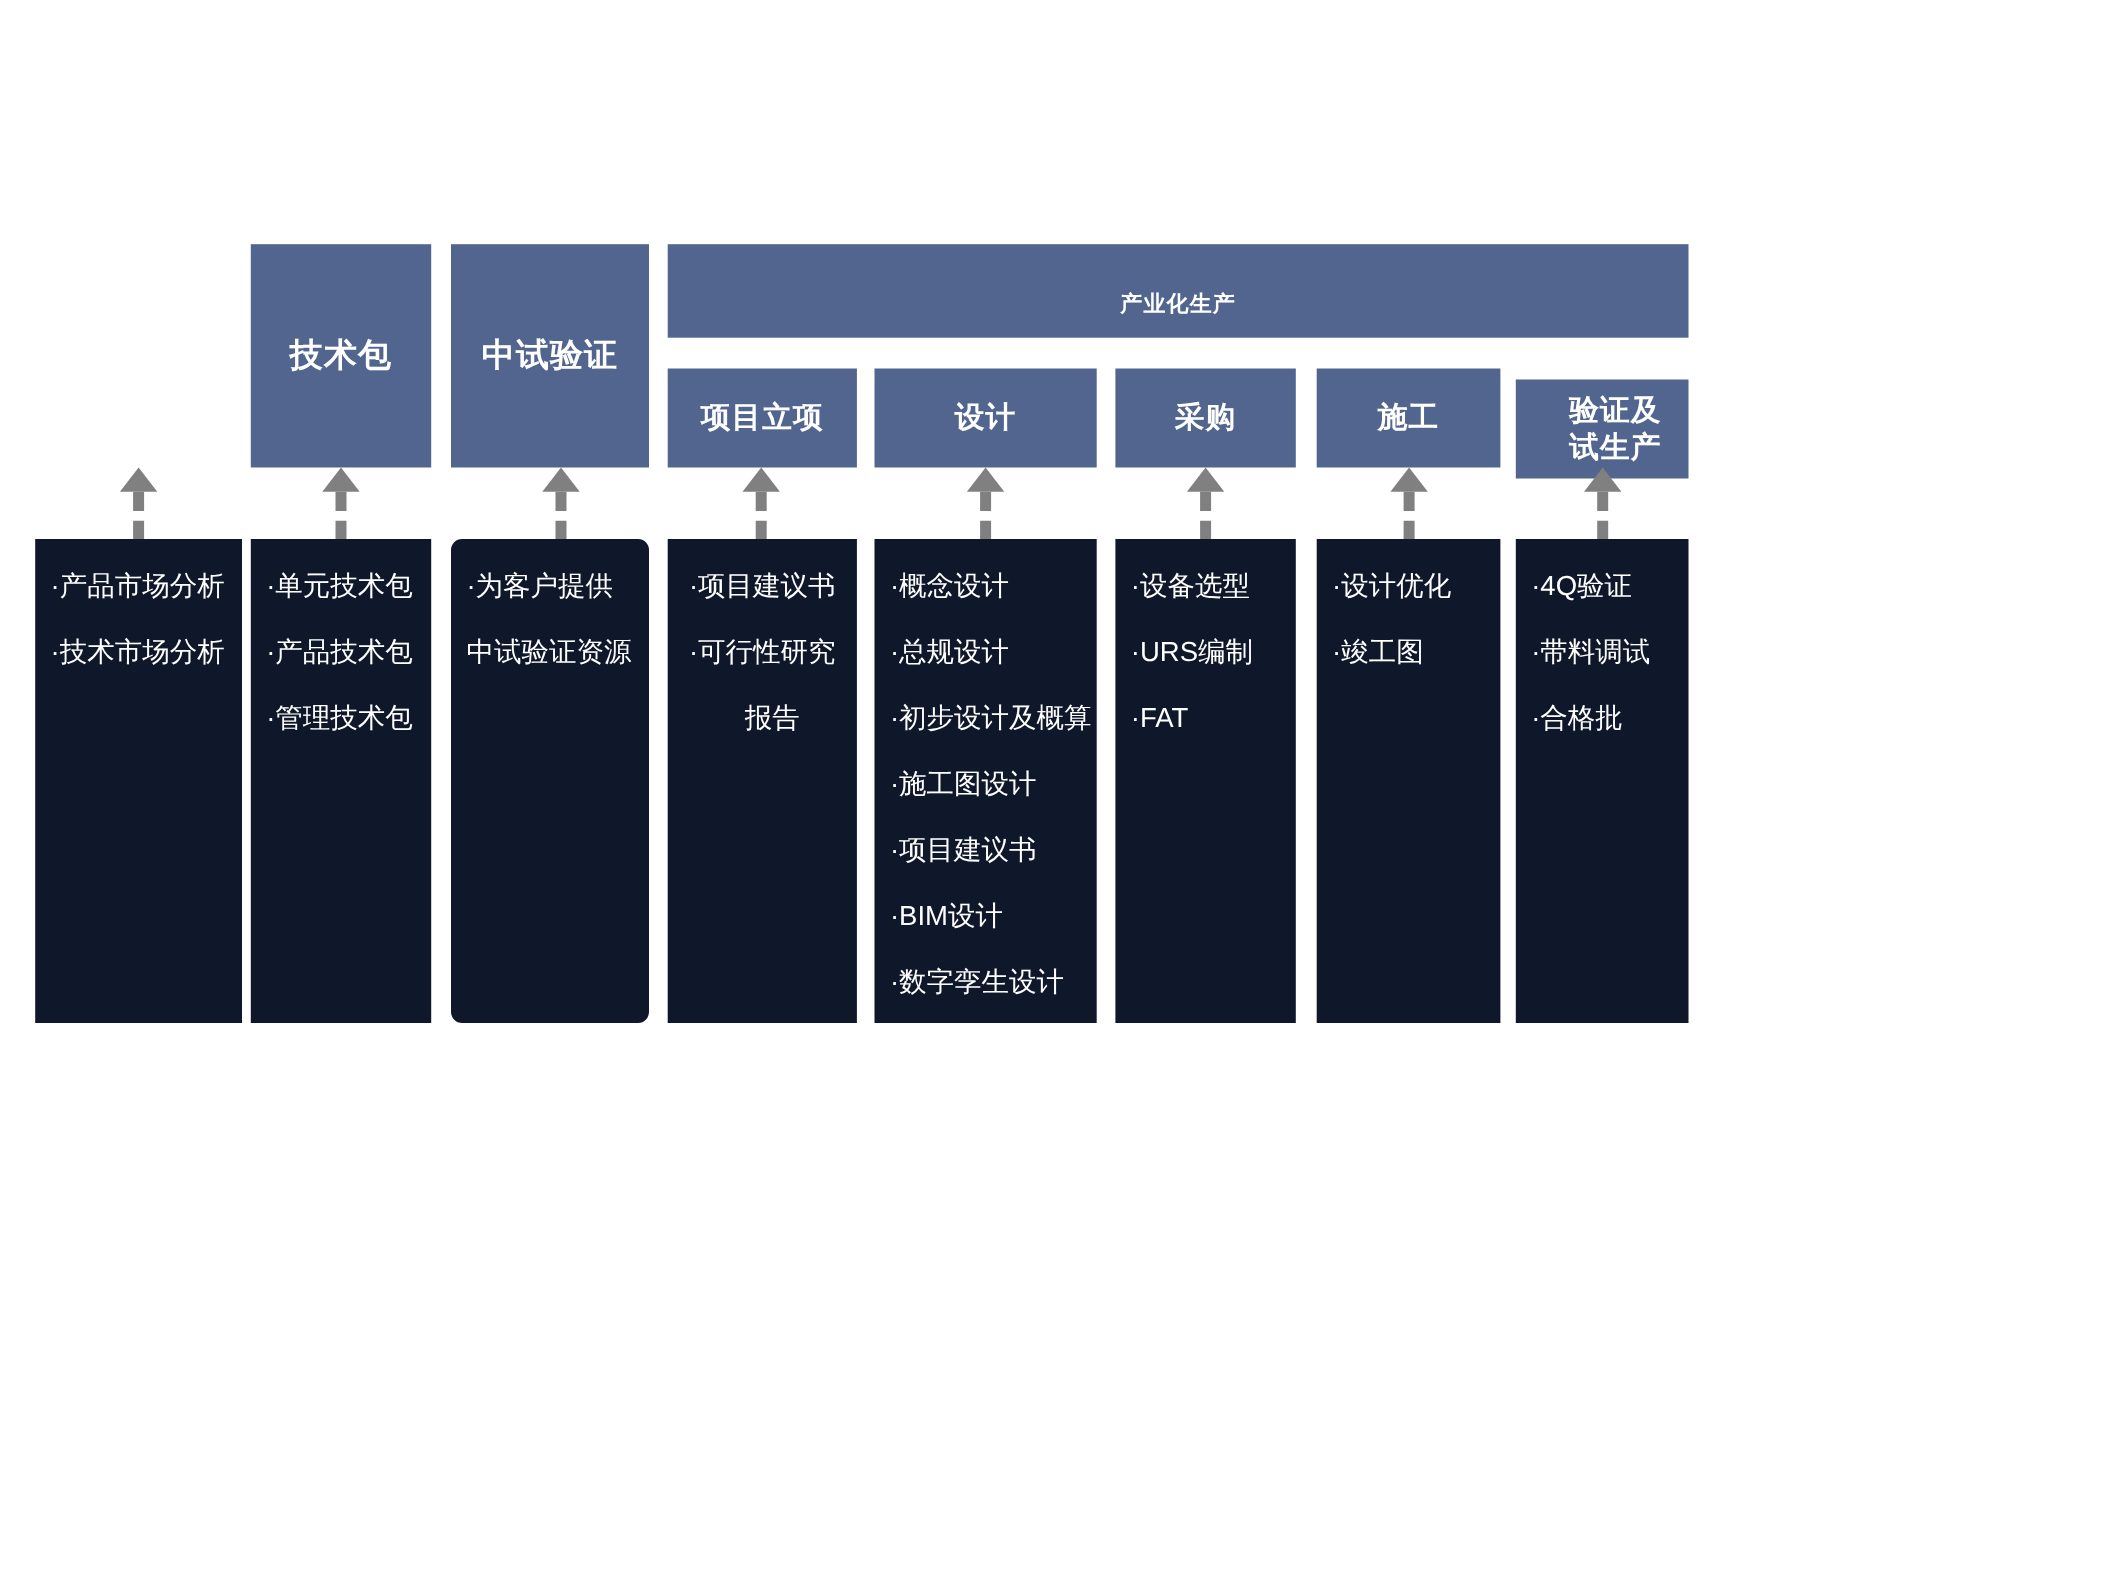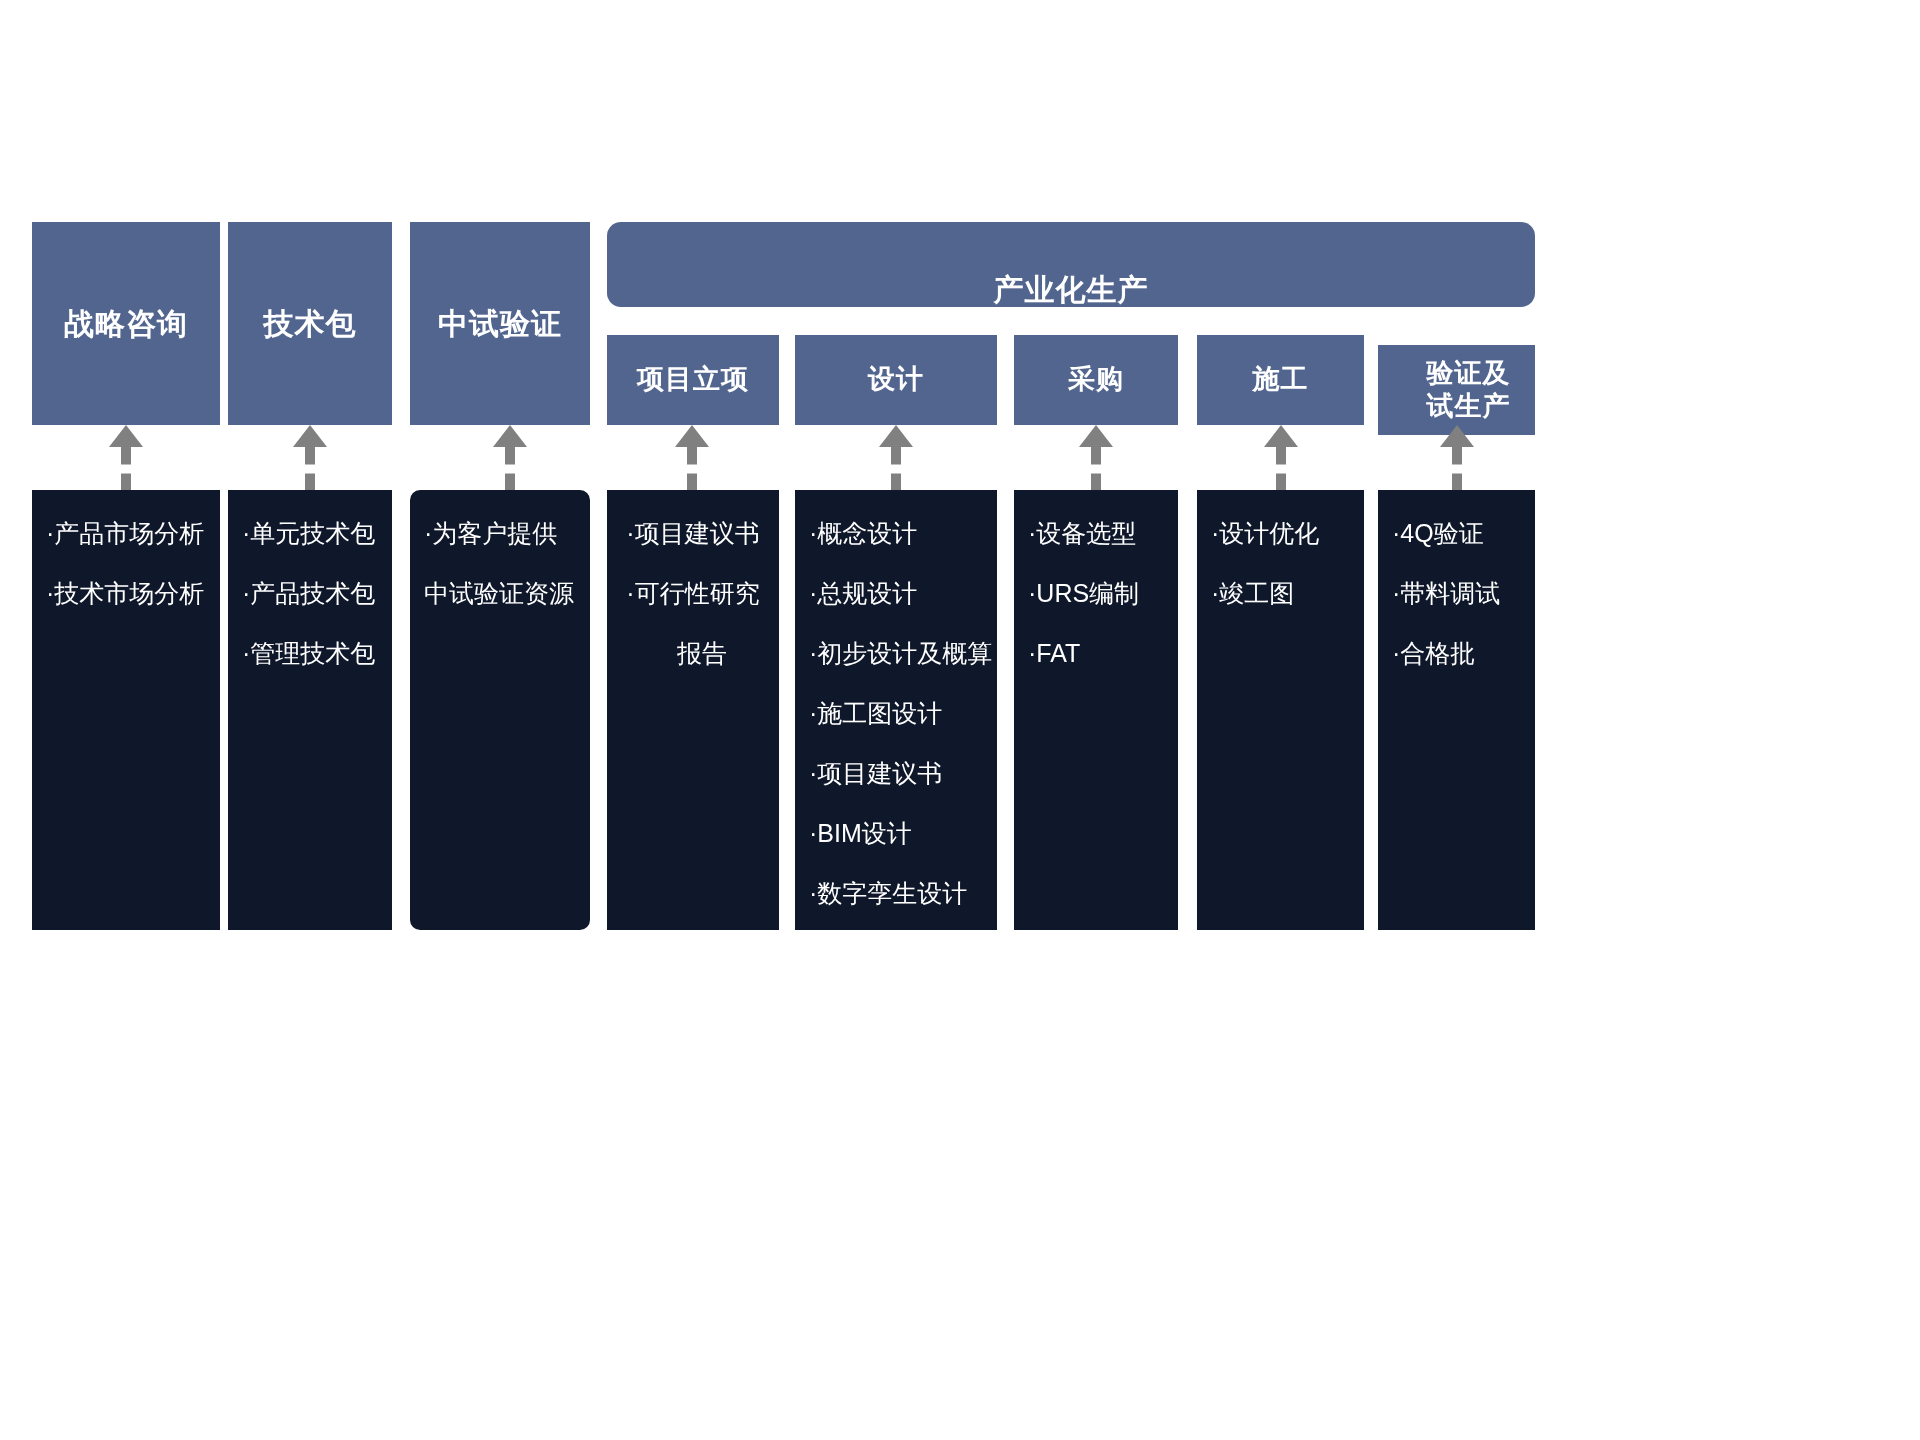--- a/index.html
+++ b/index.html
@@ -29,21 +29,21 @@
     font-weight: bold;
     display: flex;
     align-items: center;
     justify-content: center;
     text-align: center;
     line-height: 1.18;
     letter-spacing: 1px;
     box-sizing: border-box;
   }
   .hdr.stage      { font-size: 30px; }
-  .hdr.banner     { font-size: 30px; align-items: flex-end; padding-top: 26px; border-radius: 14px; }
+  .hdr.banner     { font-size: 20px; align-items: center; padding-top: 26px; }
   .hdr.substage   { font-size: 27px; }
   .hdr.substage.two-line { font-size: 27px; line-height: 1.22; }
 
   
   .panel {
     position: absolute;
     background: #0f172a;
     box-sizing: border-box;
     padding: 28px 14px 10px 14px;
   }
@@ -79,23 +79,20 @@
     width: 10px;
     border-left: 10px dashed #808080;
     box-sizing: border-box;
   }
 </style>
 </head>
 <body>
 
 <div id="canvas">
 
-  <div class="hdr stage" style="left:32px; top:222px; width:188px; height:203px;">
-    <span>战略咨询</span>
-  </div>
 
   <div class="hdr stage" style="left:228px; top:222px; width:164px; height:203px;">
     <span>技术包</span>
   </div>
 
   <div class="hdr stage" style="left:410px; top:222px; width:180px; height:203px;">
     <span>中试验证</span>
   </div>
 
   <div class="hdr banner" style="left:607px; top:222px; width:928px; height:85px;">

